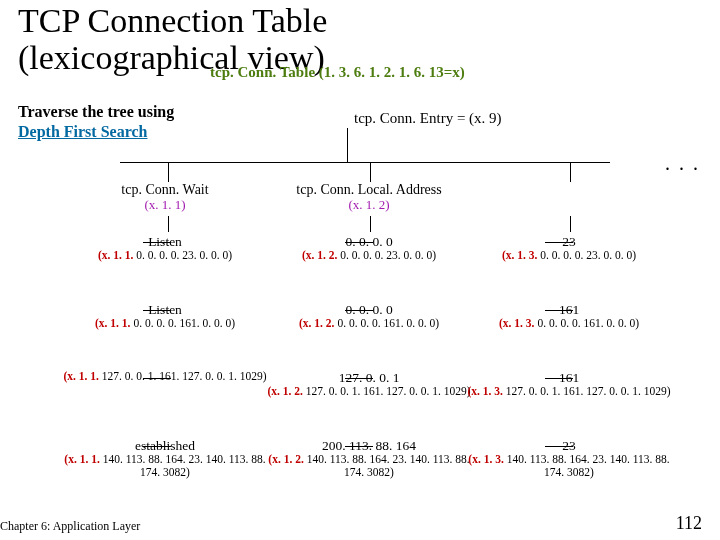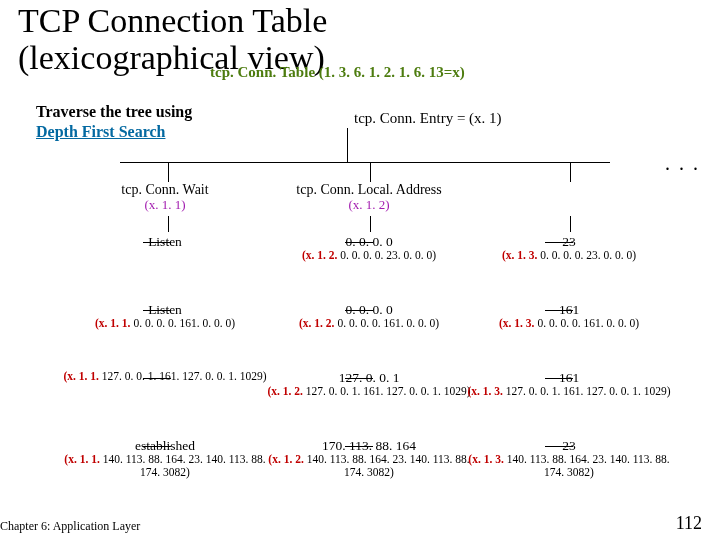--- a/index.html
+++ b/index.html
@@ -29,21 +29,21 @@
     position: absolute;
     top: 62px;
     left: 210px;
     font-size: 15px;
     font-weight: bold;
     color: #4d7c0f;
   }
   .traverse {
     position: absolute;
     top: 100px;
-    left: 36px;
+    left: 18px;
     font-size: 16px;
     font-weight: bold;
     line-height: 1.25;
   }
   .red { color: #0369a1; text-decoration: underline; }
   .entry-label {
     position: absolute;
     top: 108px;
     left: 354px;
     font-size: 15px;
@@ -159,21 +159,21 @@
     <span>(lexicographical view)</span>
   </div>
 
   <div class="overlay1">tcp. Conn. Table (1. 3. 6. 1. 2. 1. 6. 13=x)</div>
 
   <div class="traverse">
     <span>Traverse the tree using</span><br>
     <span class="red">Depth First Search</span>
   </div>
 
-  <div class="entry-label">tcp. Conn. Entry = (x. 1)</div>
+  <div class="entry-label">tcp. Conn. Entry = (x. 9)</div>
 
   <div class="stem-top"></div>
   <div class="hbar-top"></div>
   <div class="dots">. . .</div>
 
   <div class="vdrop col1drop"></div>
   <div class="vdrop col2drop"></div>
   <div class="vdrop col3drop"></div>
 
   <div class="colhead col1h">
@@ -199,20 +199,21 @@
   <div class="tick" style="top:376px;left:345px"></div>
   <div class="tick" style="top:444px;left:345px"></div>
 
   <div class="tick" style="top:240px;left:545px"></div>
   <div class="tick" style="top:308px;left:545px"></div>
   <div class="tick" style="top:376px;left:545px"></div>
   <div class="tick" style="top:444px;left:545px"></div>
 
   <div class="cellblock row1 c1">
     <div class="main">Listen</div>
+    <div class="sub"><span class="pre">(x. 1. 1.</span><span> 0. 0. 0. 0. 23. 0. 0. 0)</span></div>
   </div>
   <div class="cellblock row1 c2">
     <div class="main">0. 0. 0. 0</div>
     <div class="sub"><span class="pre">(x. 1. 2.</span><span> 0. 0. 0. 0. 23. 0. 0. 0)</span></div>
   </div>
   <div class="cellblock row1 c3">
     <div class="main">23</div>
     <div class="sub"><span class="pre">(x. 1. 3.</span><span> 0. 0. 0. 0. 23. 0. 0. 0)</span></div>
   </div>
 
@@ -239,21 +240,21 @@
   <div class="cellblock row3 c3">
     <div class="main">161</div>
     <div class="sub"><span class="pre">(x. 1. 3.</span><span> 127. 0. 0. 1. 161. 127. 0. 0. 1. 1029)</span></div>
   </div>
 
   <div class="cellblock row4 c1">
     <div class="main">established</div>
     <div class="sub"><span class="pre">(x. 1. 1.</span><span> 140. 113. 88. 164. 23. 140. 113. 88. 174. 3082)</span></div>
   </div>
   <div class="cellblock row4 c2">
-    <div class="main">170. 113. 88. 164</div>
+    <div class="main">200. 113. 88. 164</div>
     <div class="sub"><span class="pre">(x. 1. 2.</span><span> 140. 113. 88. 164. 23. 140. 113. 88. 174. 3082)</span></div>
   </div>
   <div class="cellblock row4 c3">
     <div class="main">23</div>
     <div class="sub"><span class="pre">(x. 1. 3.</span><span> 140. 113. 88. 164. 23. 140. 113. 88. 174. 3082)</span></div>
   </div>
 
   <div class="footer-left">Chapter 6: Application Layer</div>
   <div class="footer-right">112</div>
 

